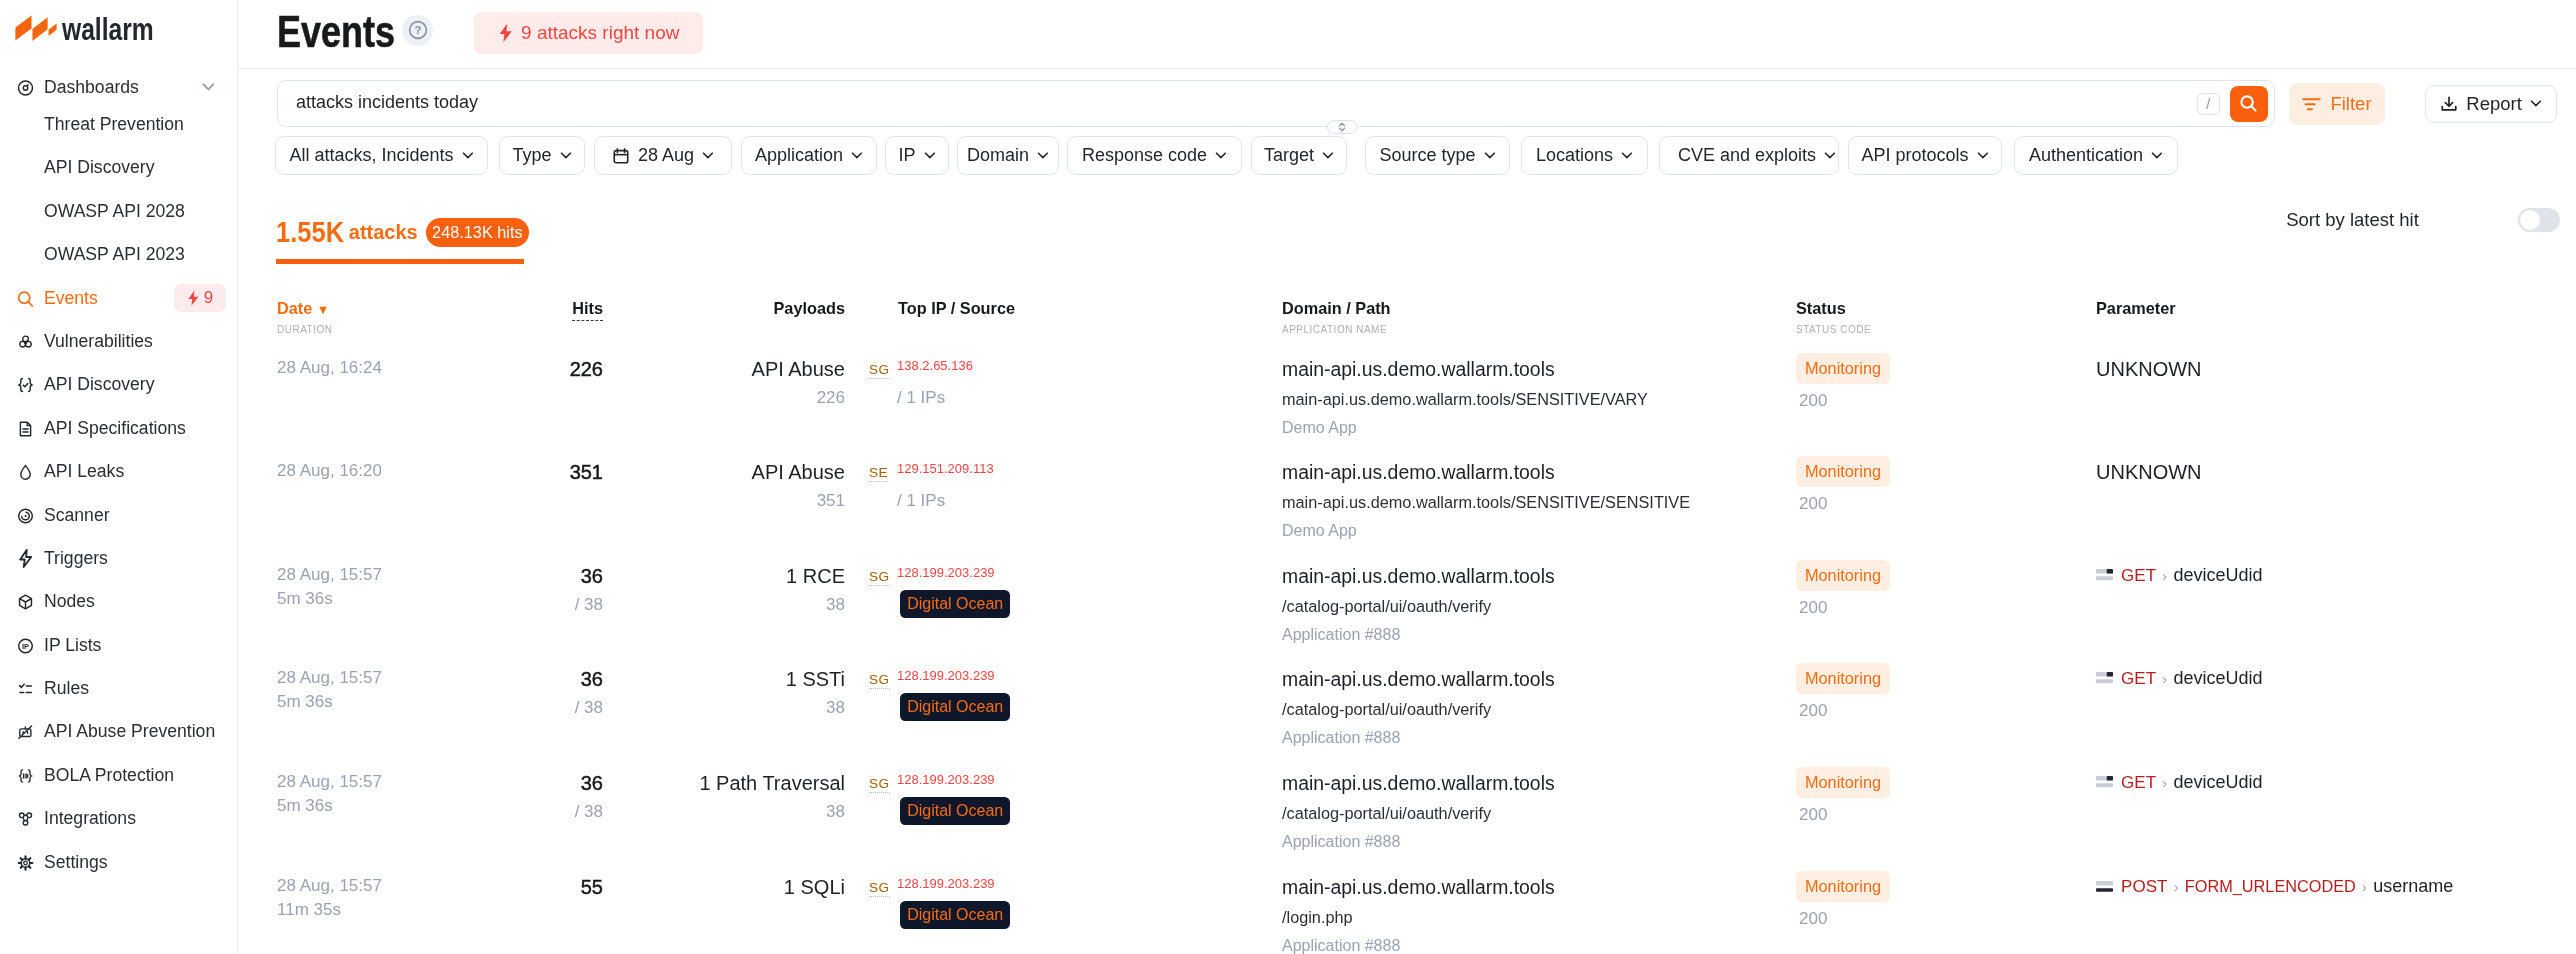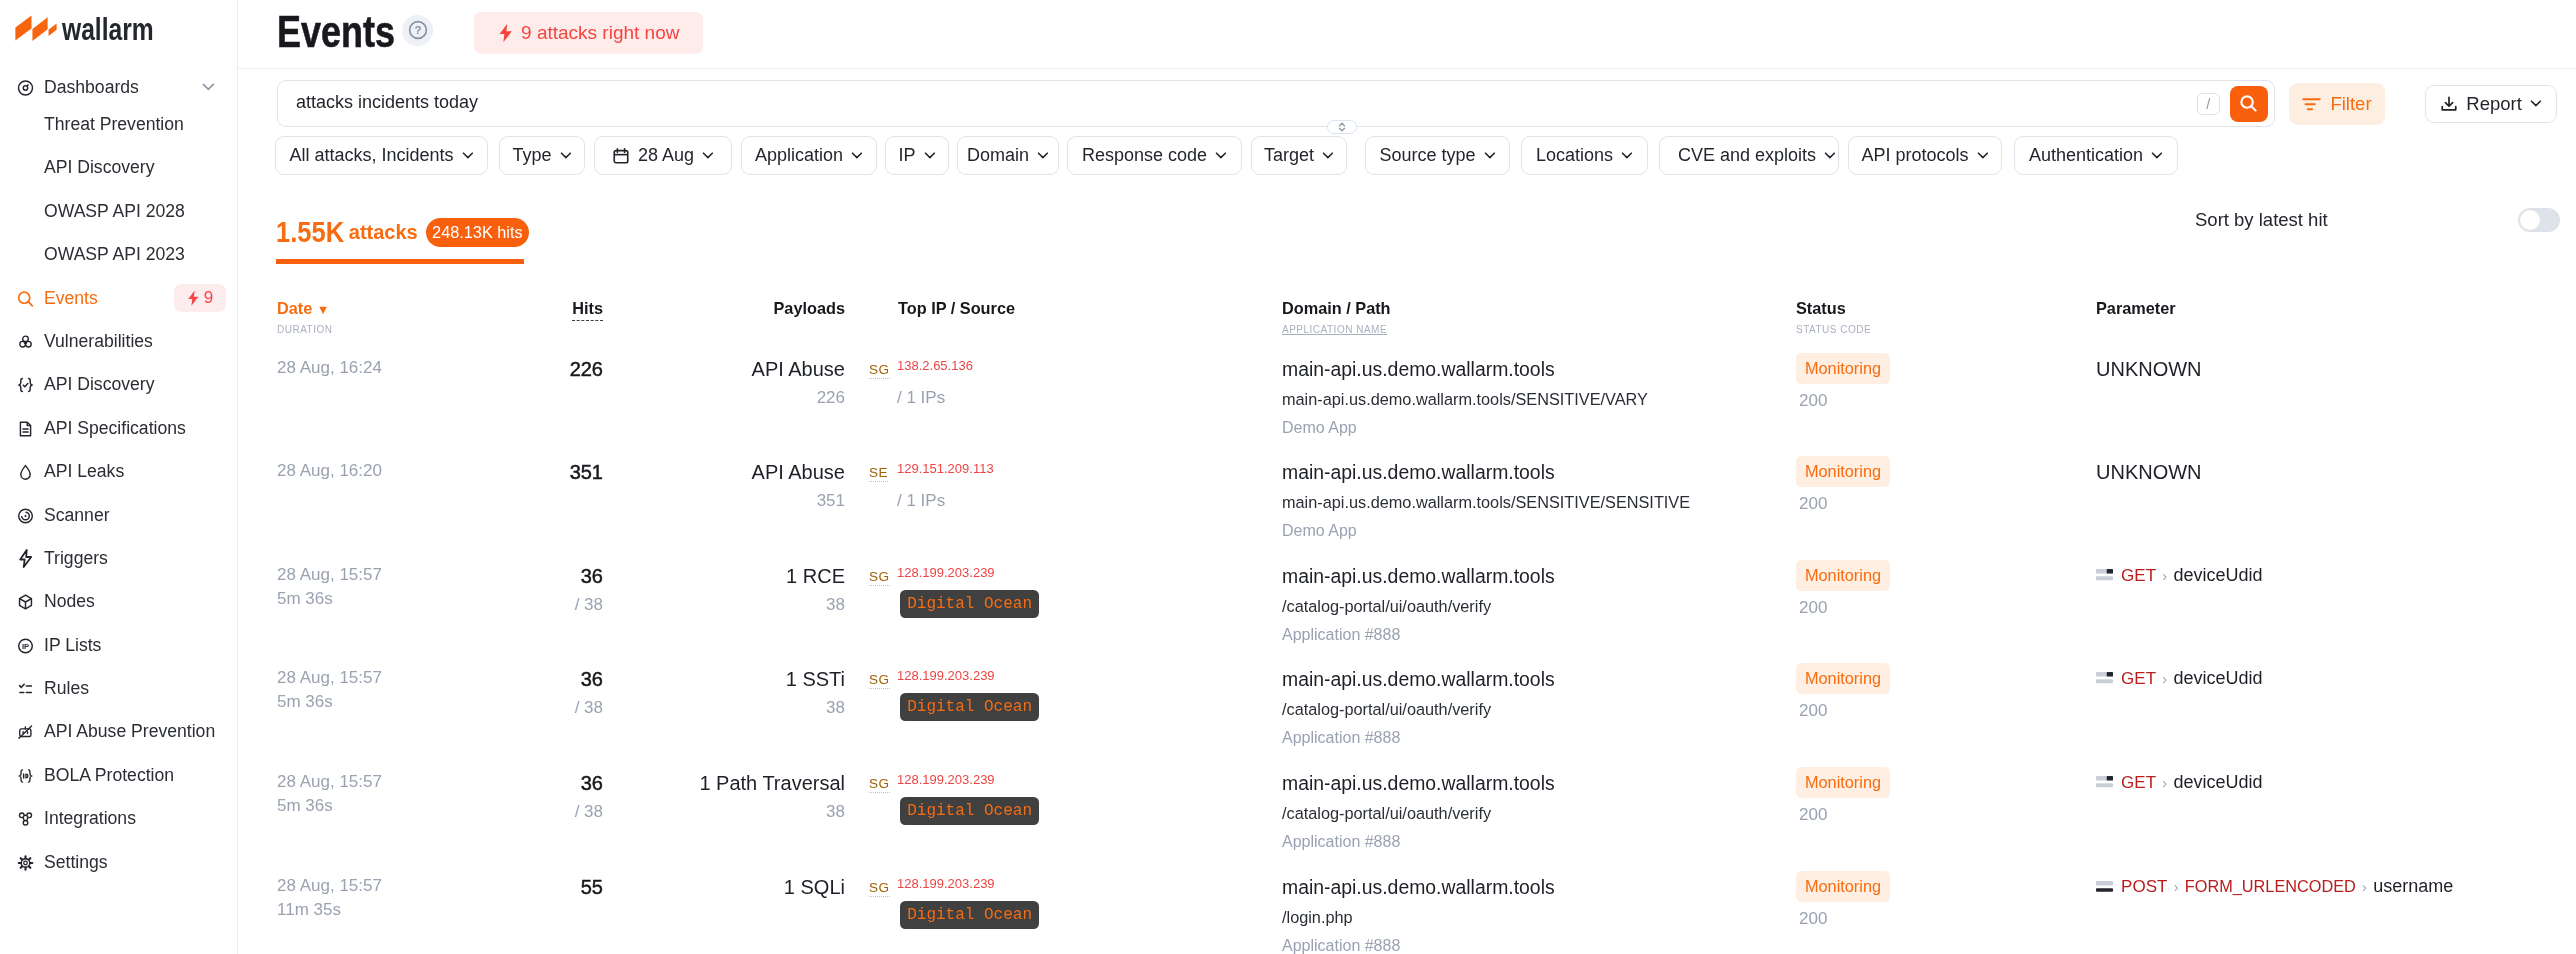--- a/index.html
+++ b/index.html
@@ -54,40 +54,40 @@
 .chip span { font-size:18px; color:#23262c; }
 .cv { width:11.8px; height:7.2px; }
 
 
 #tab { position:absolute; left:276px; top:215px; display:flex; align-items:center; }
 #tab .big { display:inline-block; font-size:30px; font-weight:700; color:#f76c10; transform:scaleX(0.85); transform-origin:0 50%; margin-right:-11.8px; }
 #tab .small { font-size:20px; font-weight:700; color:#f76c10; margin-left:4.5px; }
 #hitsbadge { margin-left:8.1px; height:29px; border-radius:14.5px; background:#f8600e; color:#fff;
   font-size:16.3px; display:flex; align-items:center; padding:0 6.3px; }
 #tabline { position:absolute; left:276px; top:259px; width:248px; height:4.5px; background:#f8600e; }
-#sortlbl { position:absolute; left:2195px; width:315px; text-align:left; top:209px; font-size:18.5px; color:#23262c; }
+#sortlbl { position:absolute; left:2195px; width:315px; text-align:center; top:209px; font-size:18.5px; color:#23262c; }
 #toggle { position:absolute; left:2518px; top:208px; width:42px; height:24.4px; border-radius:12.7px; background:#dee3e9; }
 #toggle .knob { position:absolute; left:2.3px; top:2.3px; width:20px; height:20px; border-radius:50%; background:#fff; }
 
 
 .th { position:absolute; font-size:16.3px; font-weight:700; color:#17191d; top:299px; }
 .th2 { position:absolute; font-size:10px; color:#a9b0bd; top:324px; letter-spacing:0.5px; }
 .row { position:absolute; left:0; width:2576px; height:103px; }
 .c-date { position:absolute; left:277px; top:0; font-size:17px; color:#9aa2b0; }
 .c-dur { position:absolute; left:277px; top:23.5px; font-size:17px; color:#9aa2b0; }
 .c-hits { position:absolute; left:422px; width:181px; top:0; text-align:right; font-size:20px; font-weight:400; -webkit-text-stroke:0.5px #17191d; color:#17191d; }
 .c-hits2 { position:absolute; left:422px; width:181px; top:30px; text-align:right; font-size:17px; color:#9aa2b0; }
 .c-pay { position:absolute; left:574px; width:271px; top:0; text-align:right; font-size:20px; color:#1d2026; }
 .c-pay2 { position:absolute; left:574px; width:271px; top:30px; text-align:right; font-size:17px; color:#9aa2b0; }
 .c-cc { position:absolute; left:869px; top:3.6px; font-size:13.6px; color:#a16207; letter-spacing:0.5px;
   border-bottom:1.4px dotted #b6bfd0; padding-bottom:1.8px; }
 .c-ip { position:absolute; left:897px; top:0; font-size:13px; color:#ef4444; }
 .c-ip2 { position:absolute; left:897px; top:30px; font-size:17px; color:#9aa2b0; }
-.c-do { position:absolute; left:900px; top:25px; height:28px; border-radius:5.4px; background:#404040;
-  color:#f76c10; font-size:16px; display:flex; align-items:center; padding:0 7.2px;font-family:Liberation Mono, monospace; }
+.c-do { position:absolute; left:900px; top:25px; height:28px; border-radius:5.4px; background:#0f172a;
+  color:#f76c10; font-size:16px; display:flex; align-items:center; padding:0 7.2px; }
 .c-dom { position:absolute; left:1282px; top:0; font-size:19.4px; color:#1d2026; }
 .c-path { position:absolute; left:1282px; top:32px; font-size:16.3px; color:#2a2e35; }
 .c-app { position:absolute; left:1282px; top:61px; font-size:16px; color:#9aa2b0; }
 .c-mon { position:absolute; left:1796px; top:-5.4px; height:31px; border-radius:5.4px; background:#feefe2;
   color:#f76c10; font-size:16.3px; display:flex; align-items:center; padding:0 9px; }
 .c-code { position:absolute; left:1799px; top:33px; font-size:17px; color:#9aa2b0; }
 .c-par { position:absolute; left:2096px; top:0; font-size:18px; color:#1d2026; display:flex; align-items:center; white-space:nowrap; }
 .pv { color:#b91c1c; font-size:17px; }
 .psep { color:#9aa3b2; font-size:14.5px; margin:0 6.3px; }
 .pico { margin-right:8.1px; }
@@ -418,21 +418,21 @@
 <div id="toggle">
       <span class="knob"></span>
     </div>
 
 <div class="th" style="left:277px; color:#f76c10;">Date <span style="font-size:12.7px;">▼</span></div>
 <div class="th2" style="left:277px;">DURATION</div>
 <div class="th" style="left:422px; width:181px; text-align:right;"><span style="border-bottom:1.8px dashed #3a3d44; padding-bottom:2.7px;">Hits</span></div>
 <div class="th" style="left:574px; width:271px; text-align:right;">Payloads</div>
 <div class="th" style="left:898px;">Top IP / Source</div>
 <div class="th" style="left:1282px;">Domain / Path</div>
-<div class="th2" style="left:1282px;text-decoration:underline;">APPLICATION NAME</div>
+<div class="th2" style="left:1282px;">APPLICATION NAME</div>
 <div class="th" style="left:1796px;">Status</div>
 <div class="th2" style="left:1796px;">STATUS CODE</div>
 <div class="th" style="left:2096px;">Parameter</div>
 
 <div class="row" style="top:358px;padding-left:37px;">
   <div class="c-date">28 Aug, 16:24</div>
   <div class="c-hits">226</div>
   <div class="c-pay">API Abuse</div>
   <div class="c-pay2">226</div>
   <div class="c-cc">SG</div>

